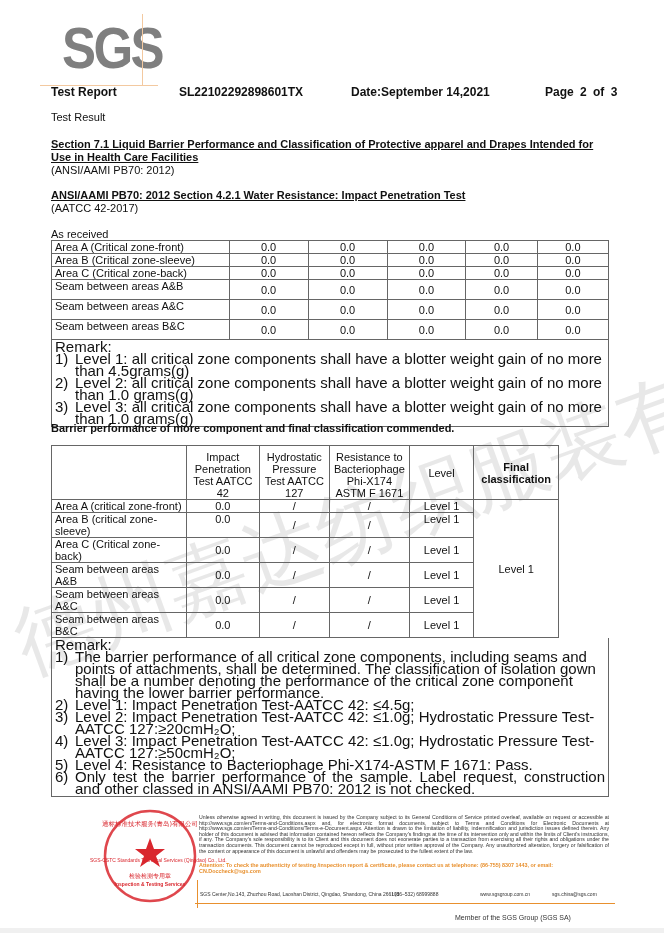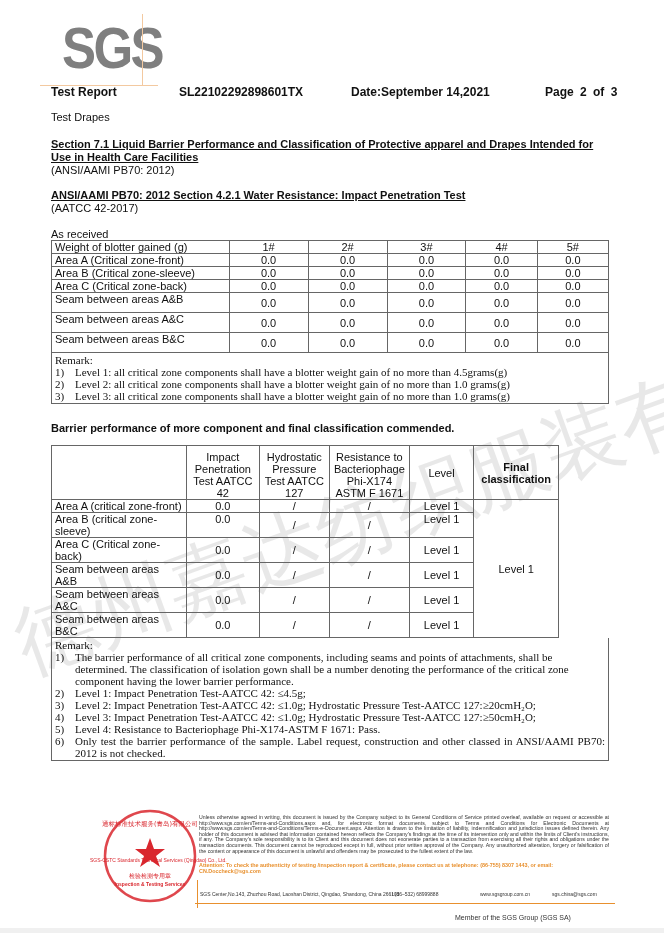--- a/index.html
+++ b/index.html
@@ -14,21 +14,21 @@
   .logo-vline { position: absolute; left: 102px; top: 0; width: 1px; height: 72px; background: #f3c9a0; }
   .header { top: 85px; left: 51px; width: 570px; height: 14px; font-size: 12px; font-weight: bold; }
   .header span { position: absolute; top: 0; white-space: nowrap; }
   .text11 { font-size: 11px; line-height: 13px; }
   .bold { font-weight: bold; }
   .u { text-decoration: underline; }
   table { border-collapse: collapse; font-size: 11px; }
   td { border: 1px solid #666; padding: 0 3px; line-height: 12px; }
   .t1 td { height: 11px; }
   .t1 .c { text-align: center; }
-  .remarks { border: 1px solid #666; border-top: none; font-size: 11px; line-height: 12px; padding: 1px 3px; box-sizing: border-box; font-family: Liberation Serif, serif; }
+  .remarks { border: 1px solid #666; border-top: none; font-size: 15px; line-height: 12px; padding: 1px 3px; box-sizing: border-box; }
   .rem-item { display: flex; }
   .rem-num { width: 20px; flex: none; }
   .rem-text { flex: 1; }
   .t2 td { text-align: center; }
   .t2 .l { text-align: left; }
   .footer-text { font-size: 5.2px; line-height: 5.6px; color: #333; text-align: justify; }
   .footer-attn { font-size: 5.4px; line-height: 5.8px; color: #e8902e; font-weight: bold; }
   .watermark { font-family: "DejaVu Sans", sans-serif; color: rgba(150,150,150,0.22); font-size: 80px; transform: rotate(-20deg); white-space: nowrap; }
 </style>
 </head>
@@ -42,49 +42,41 @@
   <div class="logo-vline"></div>
 </div>
 
 <div class="abs header">
   <span style="left:0">Test Report</span>
   <span style="left:128px">SL22102292898601TX</span>
   <span style="left:300px">Date:September 14,2021</span>
   <span style="left:494px; word-spacing:3px">Page 2 of 3</span>
 </div>
 
-<div class="abs text11" style="left:51px; top:111px;">Test Drapes</div>
+<div class="abs text11" style="left:51px; top:111px;">Test Result</div>
 
 <div class="abs text11 bold u" style="left:51px; top:138px; width:565px;">Section 7.1 Liquid Barrier Performance and Classification of Protective apparel and Drapes Intended for Use in Health Care Facilities</div>
 <div class="abs text11" style="left:51px; top:164px;">(ANSI/AAMI PB70: 2012)</div>
 
 <div class="abs text11 bold u" style="left:51px; top:189px;">ANSI/AAMI PB70: 2012 Section 4.2.1 Water Resistance: Impact Penetration Test</div>
 <div class="abs text11" style="left:51px; top:202px;text-align:right;">(AATCC 42-2017)</div>
 
 <div class="abs text11" style="left:51px; top:228px;">As received</div>
 
 <div class="abs" style="left:51px; top:240px; width:558px;">
   <table class="t1" style="width:558px;">
     <colgroup>
       <col style="width:162px">
         <col style="width:72px">
         <col style="width:72px">
         <col style="width:72px">
         <col style="width:65px">
         <col style="width:65px">
     </colgroup>
     <tbody>
-        <tr>
-      <td>Weight of blotter gained (g)</td>
-      <td class="c">1#</td>
-      <td class="c">2#</td>
-      <td class="c">3#</td>
-      <td class="c">4#</td>
-      <td class="c">5#</td>
-    </tr>
     <tr>
       <td>Area A (Critical zone-front)</td>
       <td class="c">0.0</td>
       <td class="c">0.0</td>
       <td class="c">0.0</td>
       <td class="c">0.0</td>
       <td class="c">0.0</td>
     </tr>
     <tr>
       <td>Area B (Critical zone-sleeve)</td>

